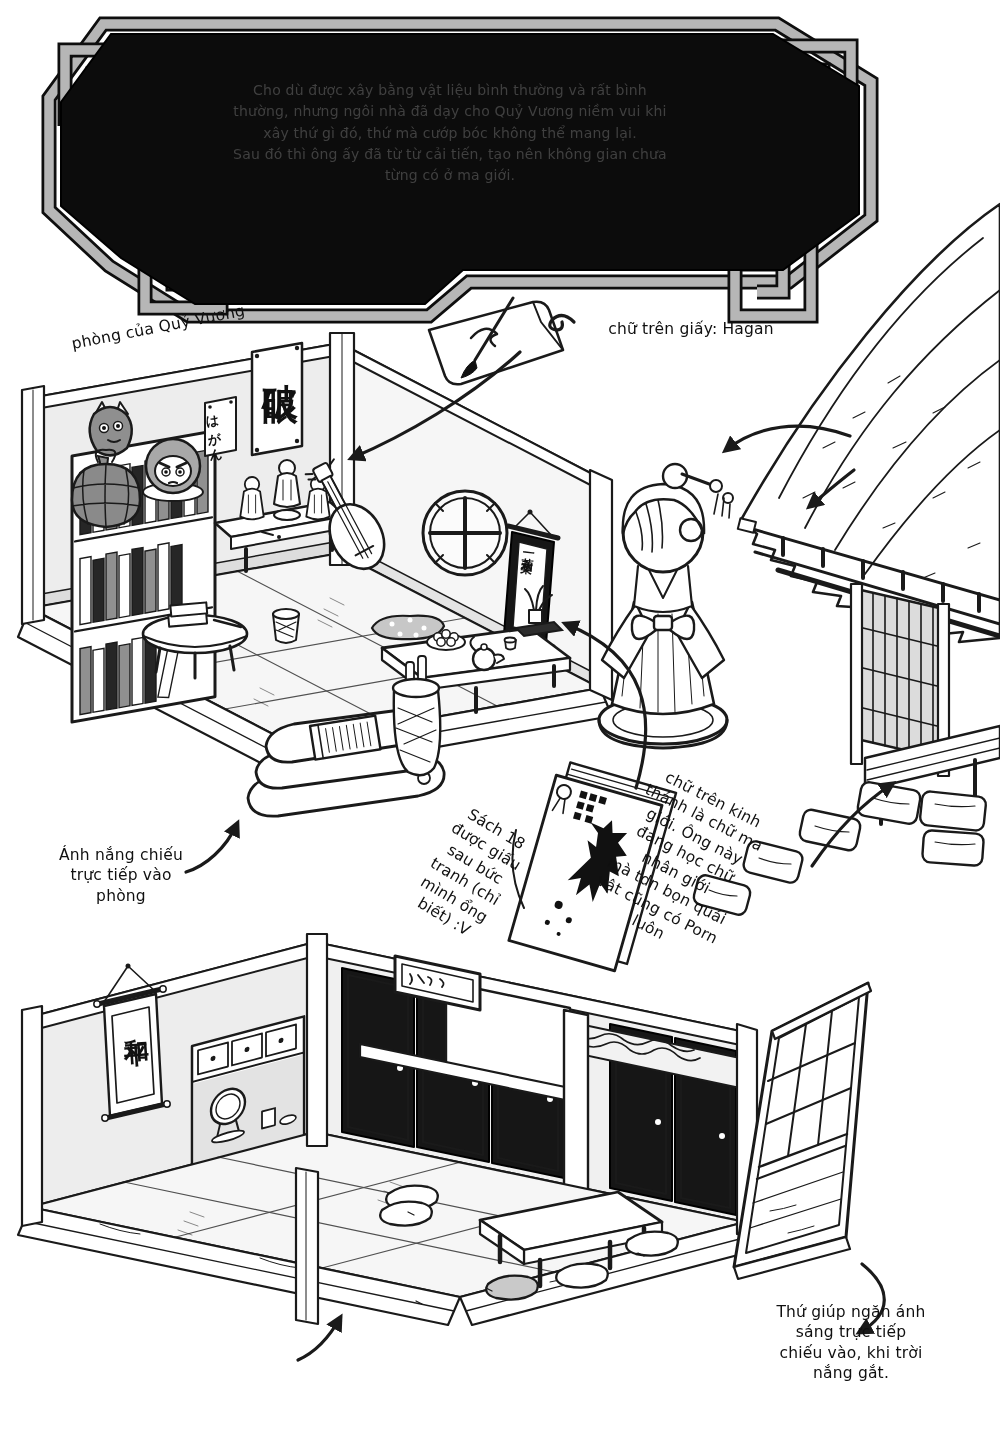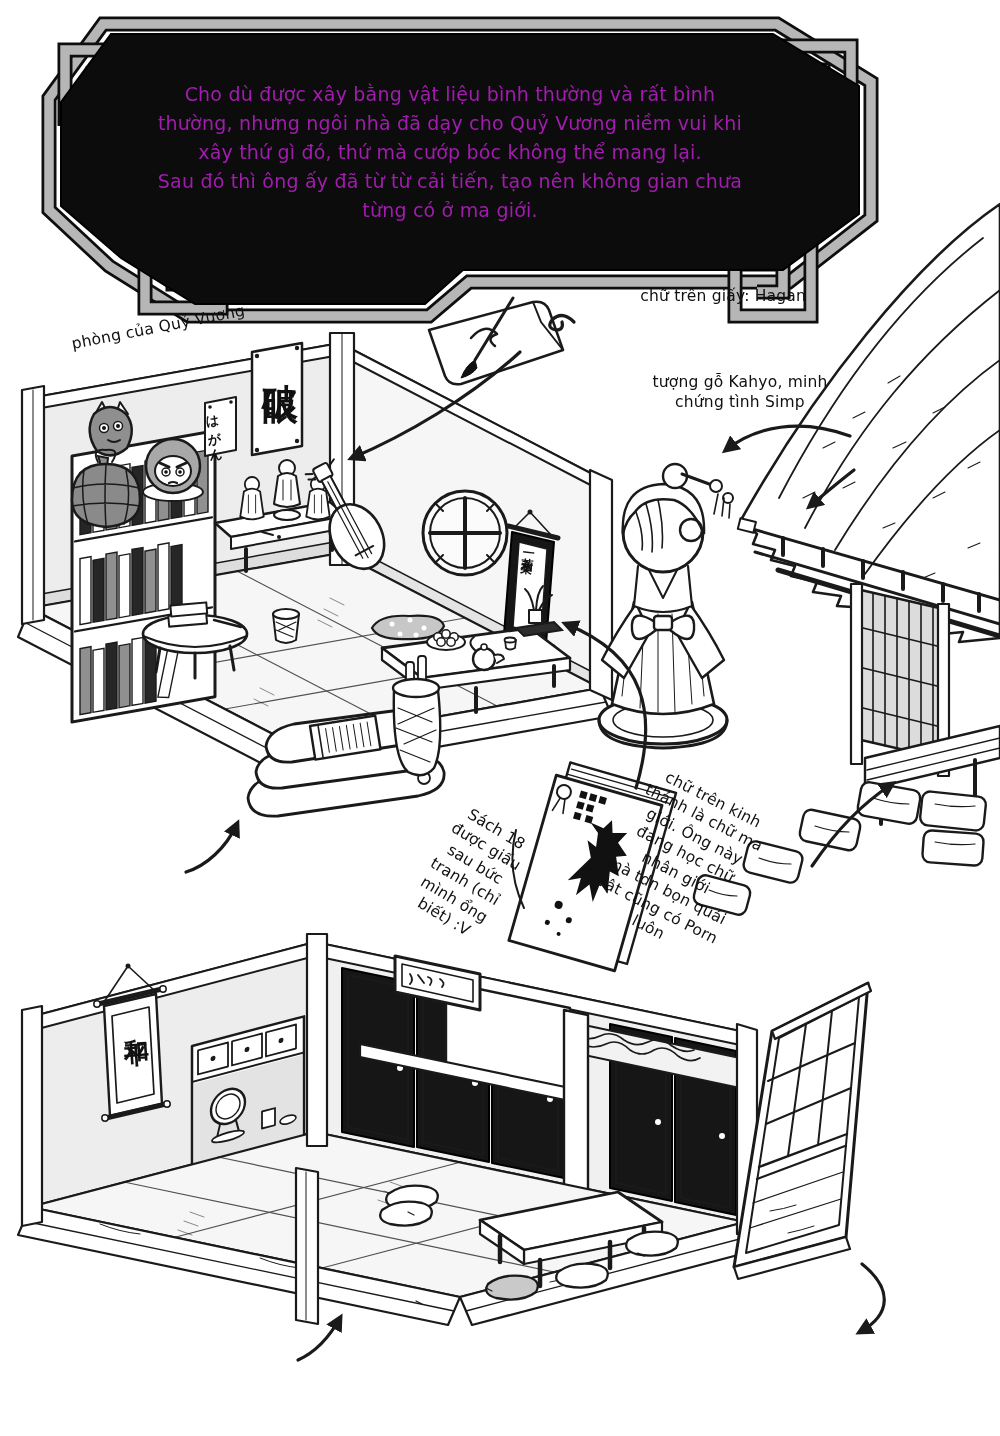--- a/index.html
+++ b/index.html
@@ -11,21 +11,21 @@
   .fg{fill:#ededed;stroke:#1a1a1a;stroke-linejoin:round}
   .fl{fill:#f6f6f6;stroke:#1a1a1a;stroke-linejoin:round}
   .fd{fill:#161616;stroke:#000;stroke-linejoin:round}
   .kb{fill:none;stroke:#0e0e0e;stroke-width:15;stroke-linejoin:miter}
   .kg{fill:none;stroke:#b6b6b6;stroke-width:9.5;stroke-linejoin:miter}
   .arr{fill:none;stroke:#1a1a1a;stroke-width:3.2;stroke-linecap:round}
   .lab{position:absolute;font-size:15.5px;line-height:1.32;color:#101010;
        white-space:pre-line;text-align:center;letter-spacing:.2px}
   .vtext{position:absolute;writing-mode:vertical-rl;text-orientation:upright;
          font-weight:bold;color:#111;line-height:1}
-  .banner-text{position:absolute;color:#a21caf;font-size:19px;line-height:1.52;
+  .banner-text{position:absolute;color:#404040;font-size:14px;line-height:1.52;
        text-align:center;white-space:pre-line;letter-spacing:.2px}
 </style>
 </head>
 <body>
 
 <div class="page">
 
   <div style="position:absolute;left:25px;top:22px;width:850px;height:306px">
     <svg width="850" height="306" viewBox="0 0 850 306">
       <defs>
@@ -570,31 +570,36 @@
     <path class="arr" marker-end="url(#ah)" d="M298,1360 C316,1352 330,1336 340,1318"></path>
     <path class="arr" marker-end="url(#ah)" d="M862,1264 C892,1288 892,1314 860,1332"></path>
   </svg>
 
   <div class="vtext" style="left:262px;top:354px;font-size:36px;letter-spacing:6px">破眼</div>
   <div class="vtext" style="left:207px;top:406px;font-size:13px;letter-spacing:2px;transform:rotate(-6deg)">はがん</div>
   <div class="vtext" style="left:523px;top:546px;font-size:12px;letter-spacing:2px;transform:rotate(7deg)">一茶和楽</div>
   <div class="vtext" style="left:122px;top:1018px;font-size:25px;letter-spacing:6px;transform:rotate(-4deg)">和平</div>
 
   <div class="lab" style="left:70px;top:314px;width:210px;transform:rotate(-11deg);text-align:left;white-space:nowrap">phòng của Quỷ Vương</div>
-  <div class="lab" style="left:576px;top:286px;width:230px;text-align:right;white-space:nowrap">chữ trên giấy: Hagan</div>
-  <div class="lab" style="left:645px;top:372px;width:190px">tượng gỗ Kahyo, minh
-chứng tình Simp</div>
+  <div class="lab" style="left:576px;top:319px;width:230px;text-align:center;white-space:nowrap">chữ trên giấy: Hagan</div>
+  <div class="lab" style="left:46px;top:845px;width:150px">Ánh nắng chiếu
+trực tiếp vào
+phòng</div>
   <div class="lab" style="left:408px;top:812px;width:124px;transform:rotate(31deg)">Sách 18
 được giấu
 sau bức
 tranh (chỉ
 mình ổng
 biết) :V</div>
   <div class="lab" style="left:588px;top:782px;width:185px;transform:rotate(27deg)">chữ trên kinh
 thánh là chữ ma
 giới. Ông này
 đang học chữ
 nhân giới
 mà tdn bọn quái
 vật cũng có Porn
 luôn</div>
+  <div class="lab" style="left:746px;top:1302px;width:210px">Thứ giúp ngăn ánh
+sáng trực tiếp
+chiếu vào, khi trời
+nắng gắt.</div>
 
 </div>
 
 </body></html>

